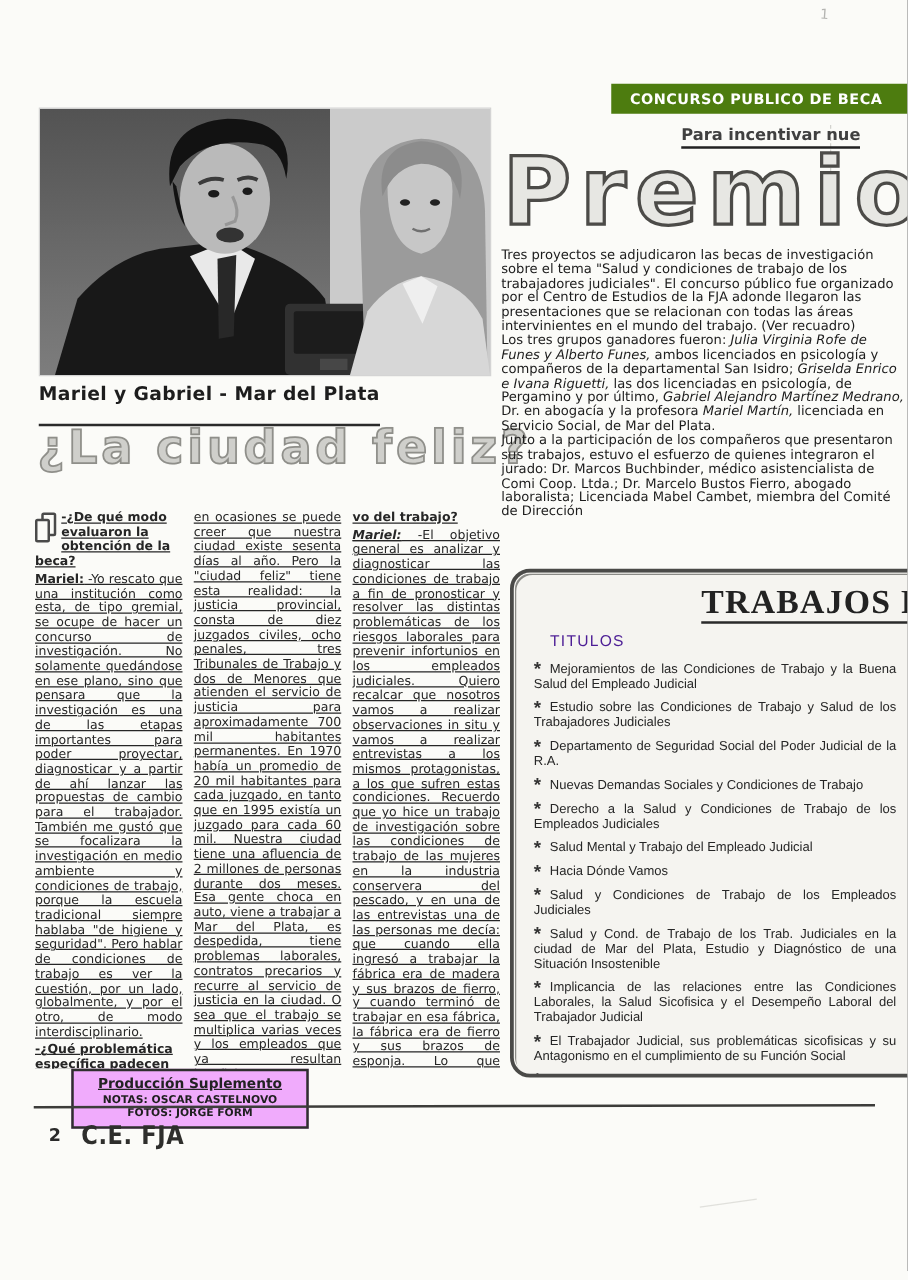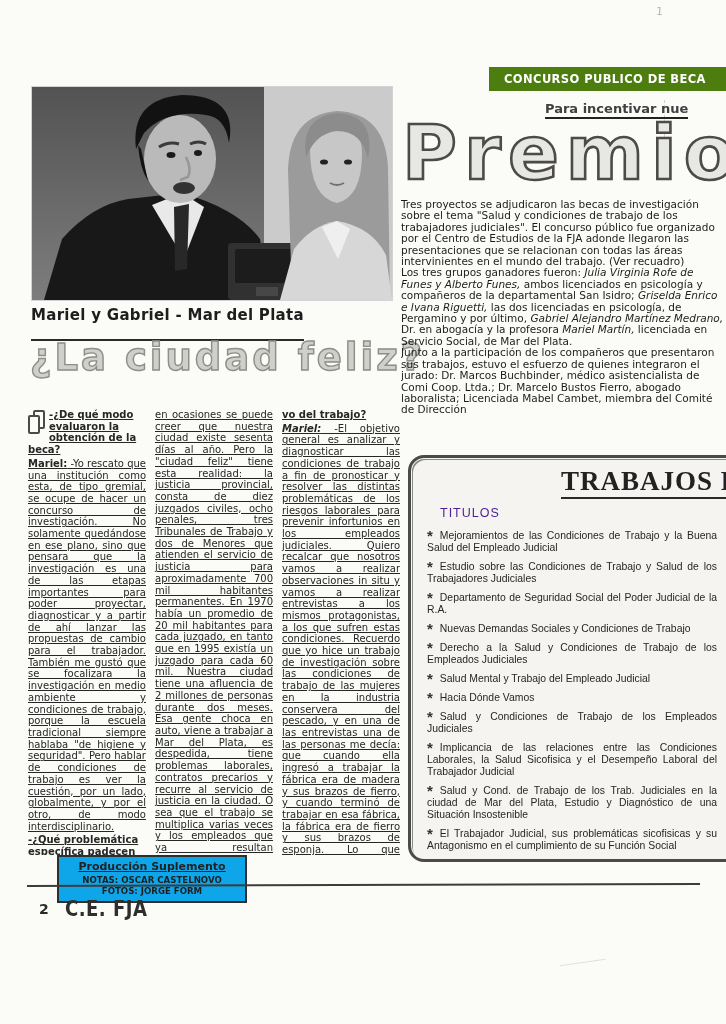--- a/index.html
+++ b/index.html
@@ -35,21 +35,21 @@
   .lead{font-weight:bold;}
   .lead.emph{font-style:italic; text-decoration:underline;}
   .start-icon{float:left; width:15px; height:23px; margin:1px 6px 0 0; position:relative;}
   .start-icon::before,.start-icon::after{content:""; position:absolute; background:#fbfbf8;
     border:2px solid #4a4a4a; border-radius:2px; width:8px; height:15px;}
   .start-icon::before{left:5px; top:0;}
   .start-icon::after{left:0; top:5px;}
   
   .prodbox{
     position:absolute; left:57px; top:855px; width:178px;
-    border:2px solid #2e2e2e; background:#0ea5e9; text-align:center; padding:3px 4px 4px;
+    border:2px solid #2e2e2e; background:#f0abfc; text-align:center; padding:3px 4px 4px;
   }
   .prodbox .ptitle{font-size:11px; font-weight:bold; text-decoration:underline; margin-bottom:2px;}
   .prodbox .pline{font-size:8.6px; font-weight:bold; line-height:11px; color:#1f1f1f;}
   .footrule{position:absolute; left:27px; top:884px; width:673px; border-top:2.5px solid #3c3c3a; transform:rotate(-.15deg);}
   .pagenum{position:absolute; left:39px; top:901px; font-size:14px; font-weight:bold; color:#2a2a2a;}
   .brand{position:absolute; left:65px; top:897px; font-size:19px; font-weight:bold;
     letter-spacing:.5px; color:#2e2e2c; transform:scale(.95,1.08); transform-origin:left top;}
   
   .banner{
     position:absolute; left:489px; top:67px; width:237px; height:24px;
@@ -186,20 +186,20 @@
     <div class="tbox-sub">TITULOS</div>
     <div class="titles">
         <div class="titem"><span class="star">*</span>Mejoramientos de las Condiciones de Trabajo y la Buena Salud del Empleado Judicial</div>
         <div class="titem"><span class="star">*</span>Estudio sobre las Condiciones de Trabajo y Salud de los Trabajadores Judiciales</div>
         <div class="titem"><span class="star">*</span>Departamento de Seguridad Social del Poder Judicial de la R.A.</div>
         <div class="titem"><span class="star">*</span>Nuevas Demandas Sociales y Condiciones de Trabajo</div>
         <div class="titem"><span class="star">*</span>Derecho a la Salud y Condiciones de Trabajo de los Empleados Judiciales</div>
         <div class="titem"><span class="star">*</span>Salud Mental y Trabajo del Empleado Judicial</div>
         <div class="titem"><span class="star">*</span>Hacia Dónde Vamos</div>
         <div class="titem"><span class="star">*</span>Salud y Condiciones de Trabajo de los Empleados Judiciales</div>
+        <div class="titem"><span class="star">*</span>Salud y Cond. de Trabajo de los Trab. Judiciales en la ciudad de Mar del Plata, Estudio y Diagnóstico de una Situación Insostenible</div>
         <div class="titem"><span class="star">*</span>Implicancia de las relaciones entre las Condiciones Laborales, la Salud Sicofisica y el Desempeño Laboral del Trabajador Judicial</div>
-        <div class="titem"><span class="star">*</span>Salud y Cond. de Trabajo de los Trab. Judiciales en la ciudad de Mar del Plata, Estudio y Diagnóstico de una Situación Insostenible</div>
         <div class="titem"><span class="star">*</span>El Trabajador Judicial, sus problemáticas sicofisicas y su Antagonismo en el cumplimiento de su Función Social</div>
         <div class="titem"><span class="star">*</span>Salud y Condiciones de Trabajo</div>
       </div>
   </div>
 
 </div>
 
 </body></html>

